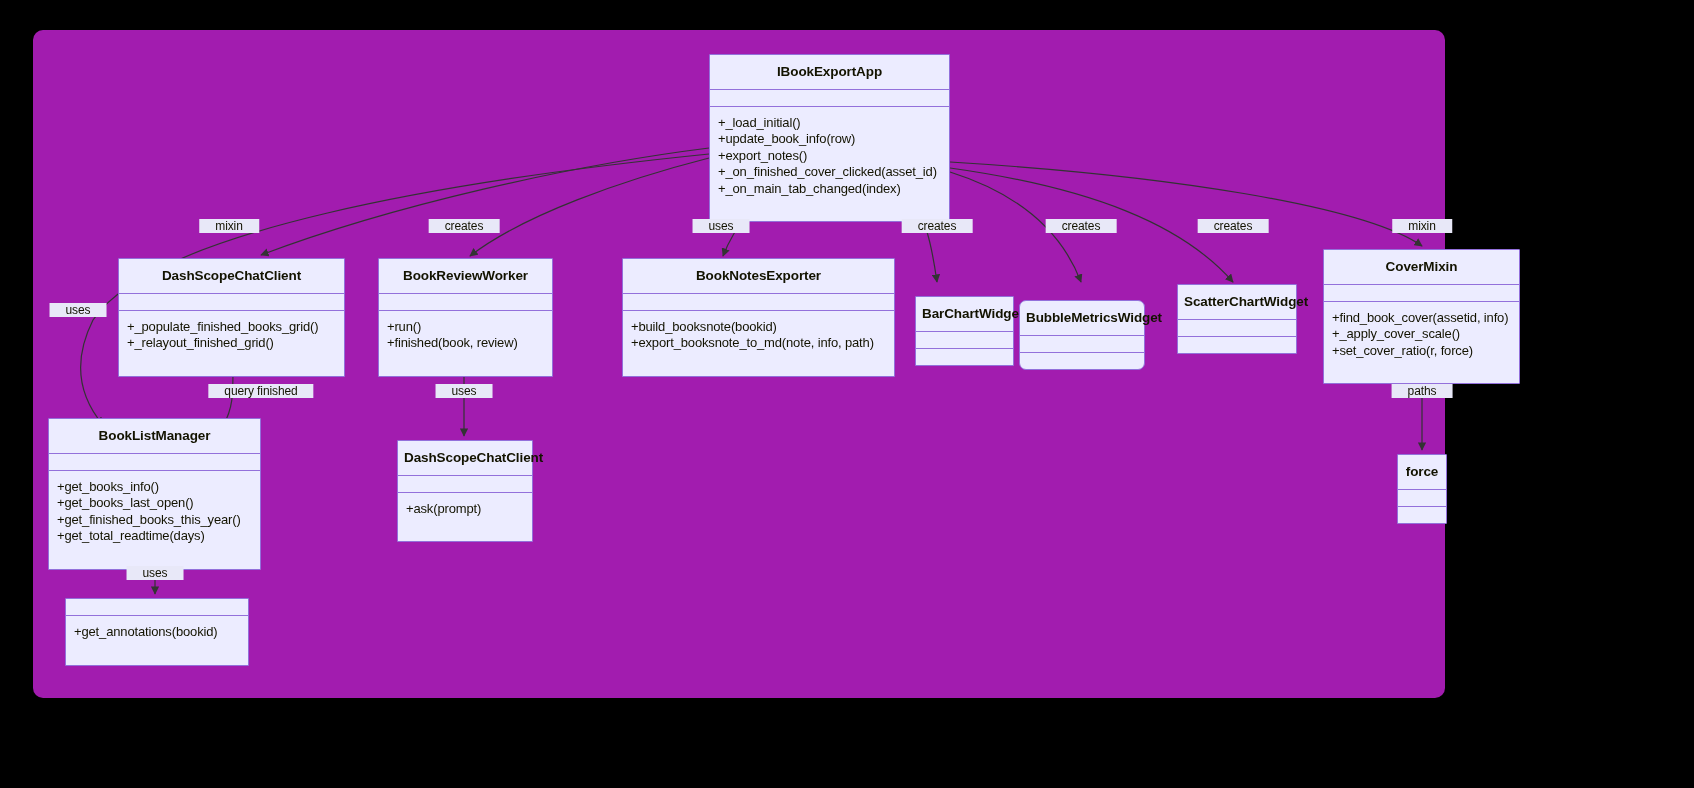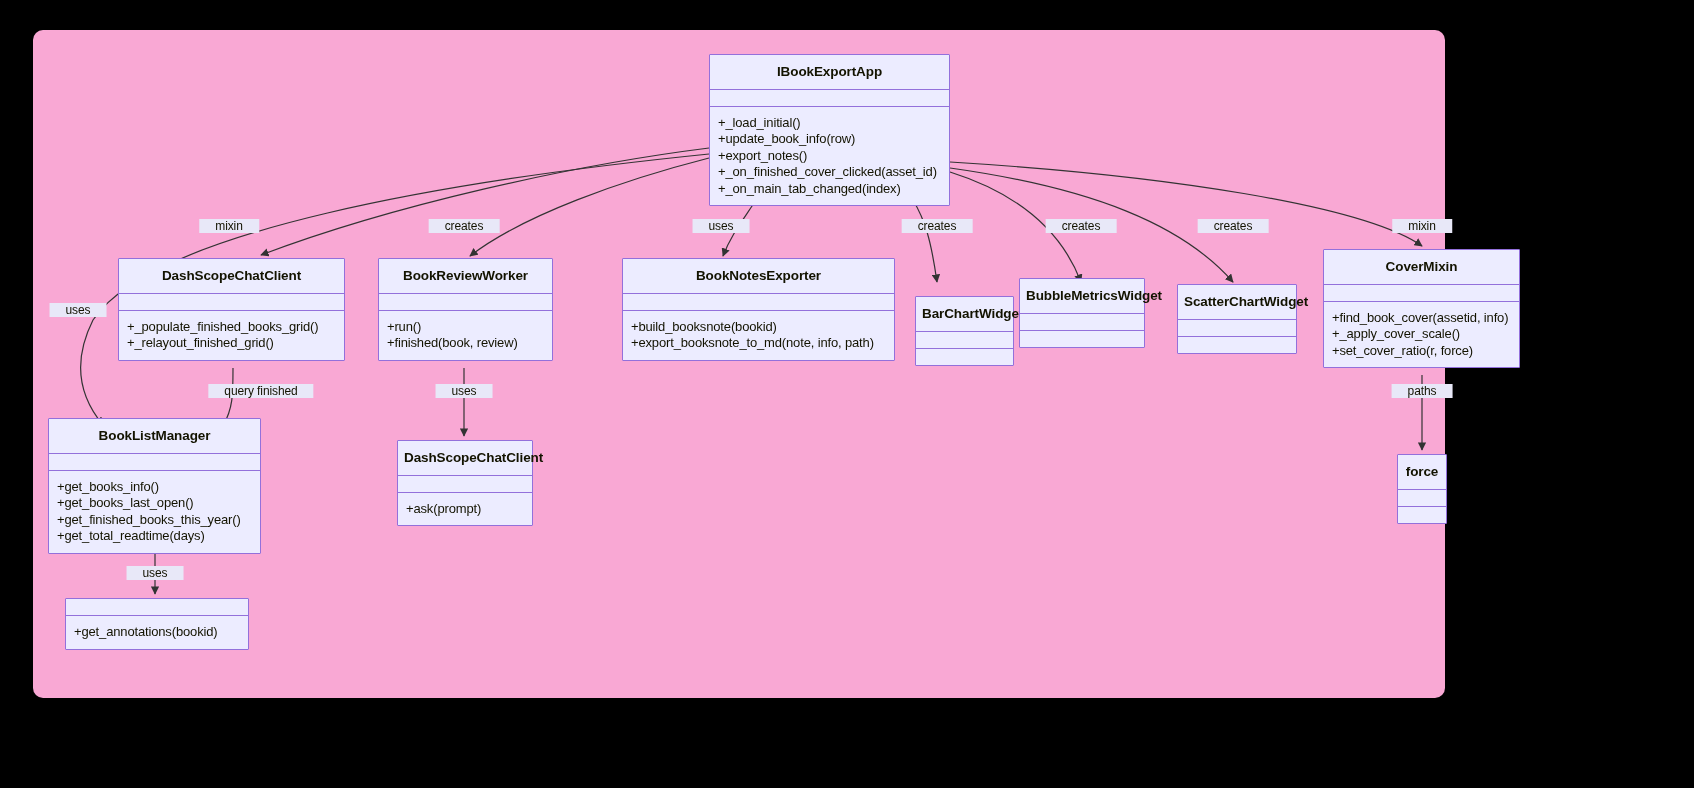--- a/index.html
+++ b/index.html
@@ -12,21 +12,21 @@
     height: 788px;
     font-family: "Liberation Sans", sans-serif;
     overflow: hidden;
   }
   #canvas {
     position: absolute;
     left: 33px;
     top: 30px;
     width: 1412px;
     height: 668px;
-    background: #f9a8d4;
+    background: #a21caf;
     border-radius: 10px;
   }
   #diagram {
     position: absolute;
     left: 0;
     top: 0;
     width: 1628px;
     height: 668px;
   }
   svg.edges {
@@ -53,21 +53,21 @@
     border-bottom: 1.3px solid #9370db;
     line-height: 1.15;
     letter-spacing: -0.1px;
   }
   .uml-attrs {
     border-bottom: 1.3px solid #9370db;
     min-height: 16px;
     padding: 0;
   }
   .uml-methods {
-    padding: 8px 8px 8px 8px;
+    padding: 8px 8px 24px 8px;
     min-height: 14px;
   }
   .uml-methods.empty {
     padding: 0;
     min-height: 16px;
   }
   .uml-method {
     font-size: 13px;
     color: #131300;
     line-height: 16.5px;
@@ -161,21 +161,21 @@
       <div class="uml-method">+export_booksnote_to_md(note, info, path)</div>
     </div>
   </div>
 
   <div class="uml-class" style="left:855px; top:266px; width:99px;margin-left:27px;">
     <div class="uml-title">BarChartWidget</div>
     <div class="uml-attrs"></div>
     <div class="uml-methods empty"></div>
   </div>
 
-  <div class="uml-class" style="left:986px; top:248px; width:126px;">
+  <div class="uml-class" style="left:986px; top:270px; width:126px;border-radius:7px;">
     <div class="uml-title">BubbleMetricsWidget</div>
     <div class="uml-attrs"></div>
     <div class="uml-methods empty"></div>
   </div>
 
   <div class="uml-class" style="left:1144px; top:254px; width:120px;">
     <div class="uml-title">ScatterChartWidget</div>
     <div class="uml-attrs"></div>
     <div class="uml-methods empty"></div>
   </div>

